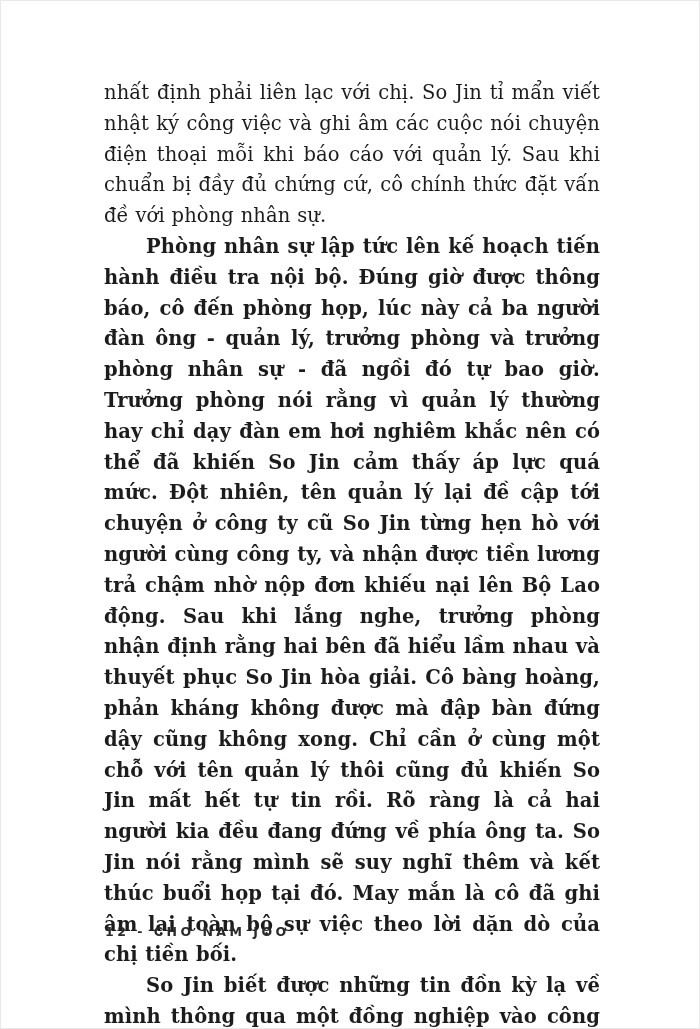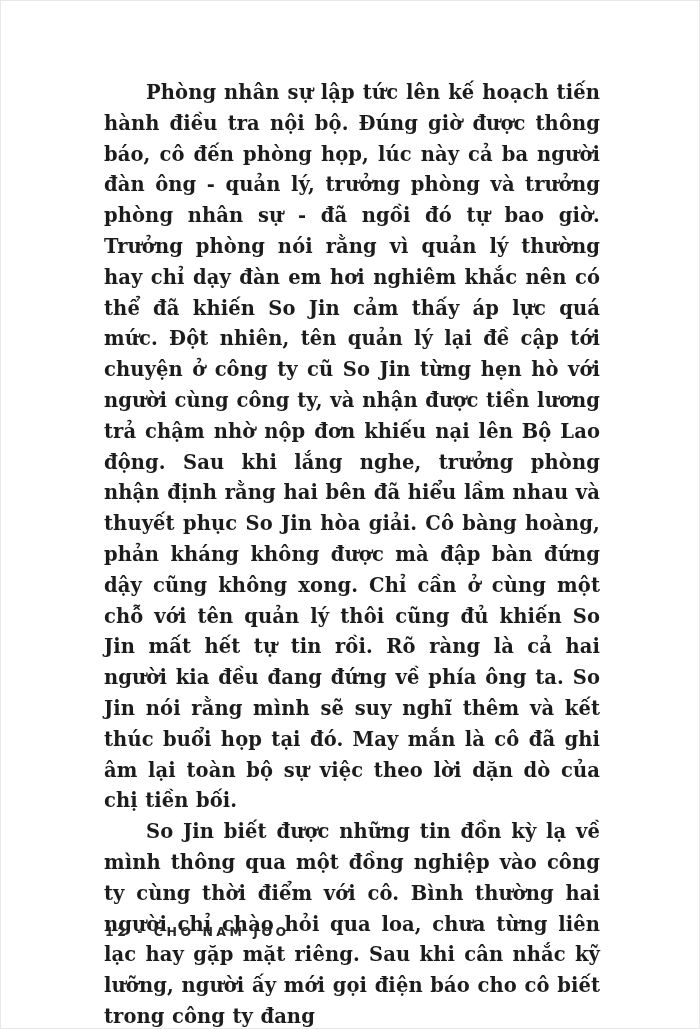--- a/index.html
+++ b/index.html
@@ -53,20 +53,21 @@
     color: #2a2a2a;
     text-transform: uppercase;
   }
 </style>
 </head>
 <body>
 
 <div class="page">
 
   <div class="text-block">
+    <p class="para">nhất định phải liên lạc với chị. So Jin tỉ mẩn viết nhật ký công việc và ghi âm các cuộc nói chuyện điện thoại mỗi khi báo cáo với quản lý. Sau khi chuẩn bị đầy đủ chứng cứ, cô chính thức đặt vấn đề với phòng nhân sự.</p>
     <p class="para indent">Phòng nhân sự lập tức lên kế hoạch tiến hành điều tra nội bộ. Đúng giờ được thông báo, cô đến phòng họp, lúc này cả ba người đàn ông - quản lý, trưởng phòng và trưởng phòng nhân sự - đã ngồi đó tự bao giờ. Trưởng phòng nói rằng vì quản lý thường hay chỉ dạy đàn em hơi nghiêm khắc nên có thể đã khiến So Jin cảm thấy áp lực quá mức. Đột nhiên, tên quản lý lại đề cập tới chuyện ở công ty cũ So Jin từng hẹn hò với người cùng công ty, và nhận được tiền lương trả chậm nhờ nộp đơn khiếu nại lên Bộ Lao động. Sau khi lắng nghe, trưởng phòng nhận định rằng hai bên đã hiểu lầm nhau và thuyết phục So Jin hòa giải. Cô bàng hoàng, phản kháng không được mà đập bàn đứng dậy cũng không xong. Chỉ cần ở cùng một chỗ với tên quản lý thôi cũng đủ khiến So Jin mất hết tự tin rồi. Rõ ràng là cả hai người kia đều đang đứng về phía ông ta. So Jin nói rằng mình sẽ suy nghĩ thêm và kết thúc buổi họp tại đó. May mắn là cô đã ghi âm lại toàn bộ sự việc theo lời dặn dò của chị tiền bối.</p>
     <p class="para indent">So Jin biết được những tin đồn kỳ lạ về mình thông qua một đồng nghiệp vào công ty cùng thời điểm với cô. Bình thường hai người chỉ chào hỏi qua loa, chưa từng liên lạc hay gặp mặt riêng. Sau khi cân nhắc kỹ lưỡng, người ấy mới gọi điện báo cho cô biết trong công ty đang</p>
   </div>
 
   <div class="footer">
     <span class="footer-text">12 - CHO NAM JOO</span>
   </div>
 
 </div>
 

